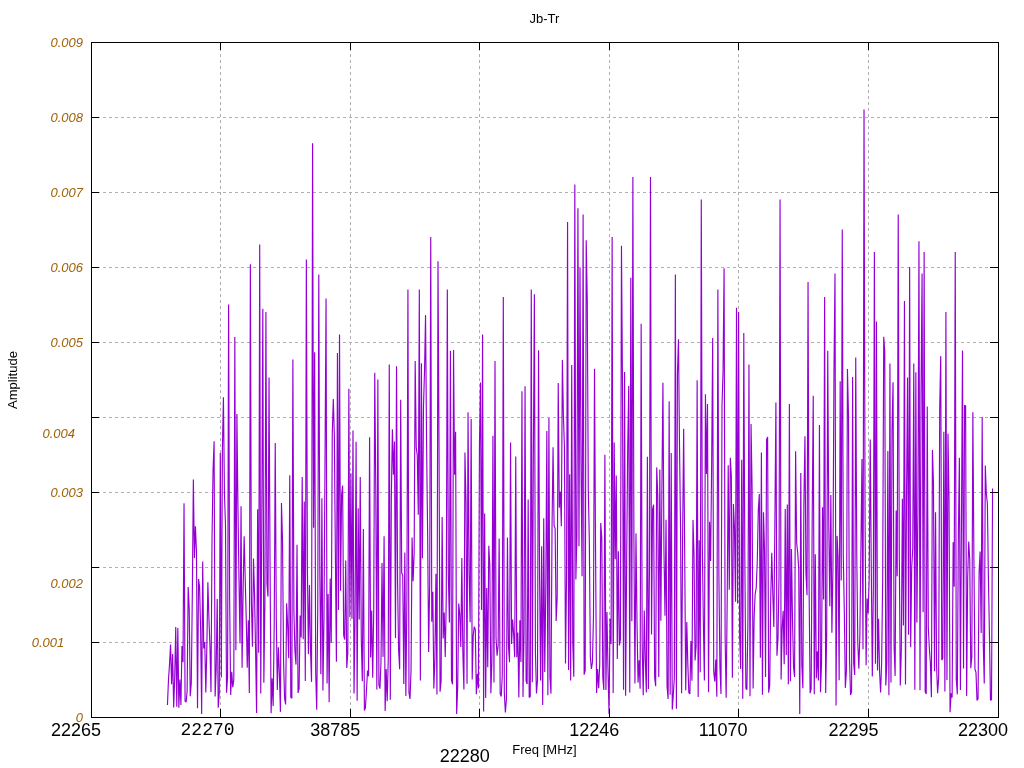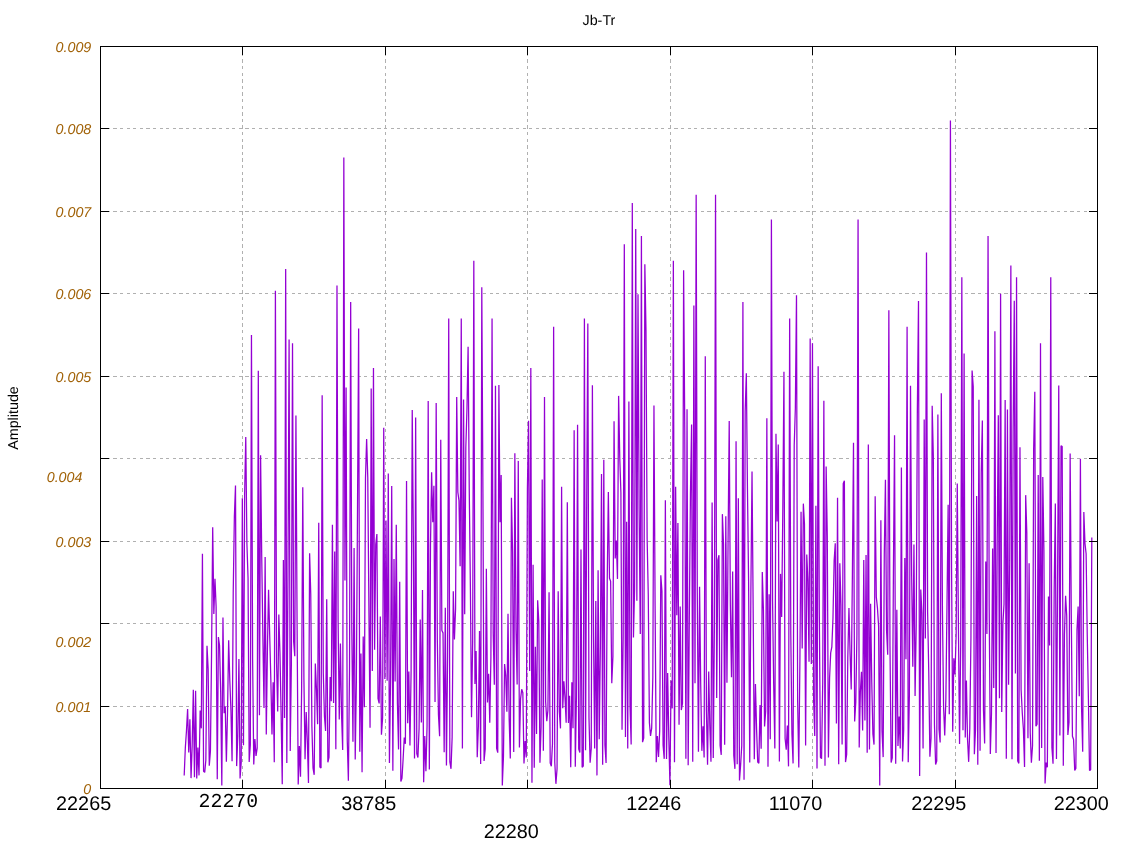--- a/index.html
+++ b/index.html
@@ -110,32 +110,33 @@
       <line x1="91" y1="267" x2="99" y2="267" stroke="#000" shape-rendering="crispEdges"></line>
       <line x1="998" y1="267" x2="990" y2="267" stroke="#000" shape-rendering="crispEdges"></line>
       <line x1="91" y1="191.9999999999999" x2="99" y2="191.9999999999999" stroke="#000" shape-rendering="crispEdges"></line>
       <line x1="998" y1="191.9999999999999" x2="990" y2="191.9999999999999" stroke="#000" shape-rendering="crispEdges"></line>
       <line x1="91" y1="116.99999999999989" x2="99" y2="116.99999999999989" stroke="#000" shape-rendering="crispEdges"></line>
       <line x1="998" y1="116.99999999999989" x2="990" y2="116.99999999999989" stroke="#000" shape-rendering="crispEdges"></line>
       <line x1="91" y1="42" x2="99" y2="42" stroke="#000" shape-rendering="crispEdges"></line>
       <line x1="998" y1="42" x2="990" y2="42" stroke="#000" shape-rendering="crispEdges"></line>
     </svg>
   <div id="chart-title" class="chart-text">Jb-Tr</div>
+  <div id="x-axis-title" class="chart-text">Freq [MHz]</div>
   <div id="y-axis-title" class="chart-text">Amplitude</div>
   <div id="tick-labels">
       <div class="xtick-label" style="left: 51px; top: 723px;">22265</div>
       <div class="xtick-label" style="left: 180.571px; top: 723px; font-family: Liberation Mono, monospace;">22270</div>
       <div class="xtick-label" style="left: 310.143px; top: 723px;">38785</div>
       <div class="xtick-label" style="left: 439.714px; top: 749px;">22280</div>
       <div class="xtick-label" style="left: 569.286px; top: 723px;">12246</div>
       <div class="xtick-label" style="left: 698.857px; top: 723px;">11070</div>
       <div class="xtick-label" style="left: 828.429px; top: 723px;">22295</div>
       <div class="xtick-label" style="left: 958px; top: 723px;">22300</div>
       <div class="ytick-label" style="left: 13px; top: 710px;">0</div>
-      <div class="ytick-label" style="left: 13px; top: 635px;">0.001</div>
+      <div class="ytick-label" style="left: 13px; top: 635px; text-align: center;">0.001</div>
       <div class="ytick-label" style="left: 13px; top: 576px;">0.002</div>
       <div class="ytick-label" style="left: 13px; top: 485px;">0.003</div>
       <div class="ytick-label" style="left: 5px; top: 410px; margin-top: 16px;">0.004</div>
       <div class="ytick-label" style="left: 13px; top: 335px;">0.005</div>
       <div class="ytick-label" style="left: 13px; top: 260px;">0.006</div>
       <div class="ytick-label" style="left: 13px; top: 185px;">0.007</div>
       <div class="ytick-label" style="left: 13px; top: 110px;">0.008</div>
       <div class="ytick-label" style="left: 13px; top: 35px;">0.009</div>
     </div>
 </div>

